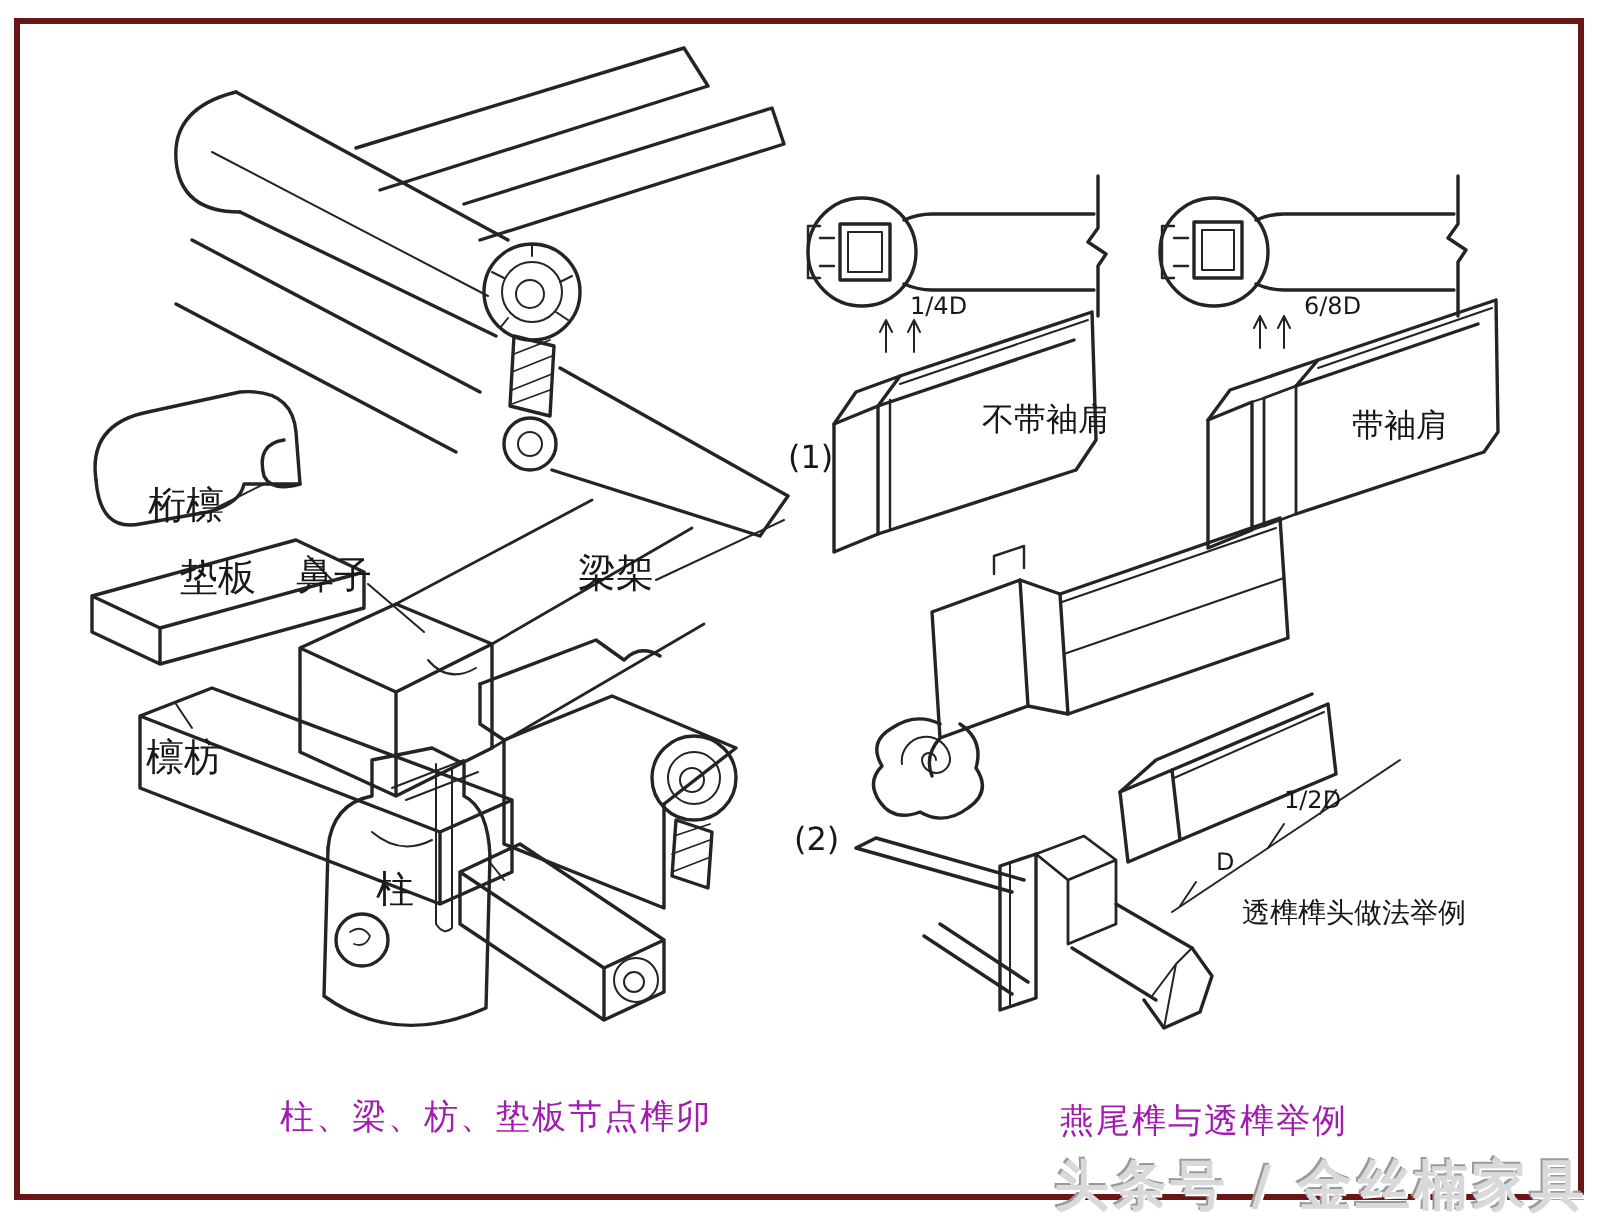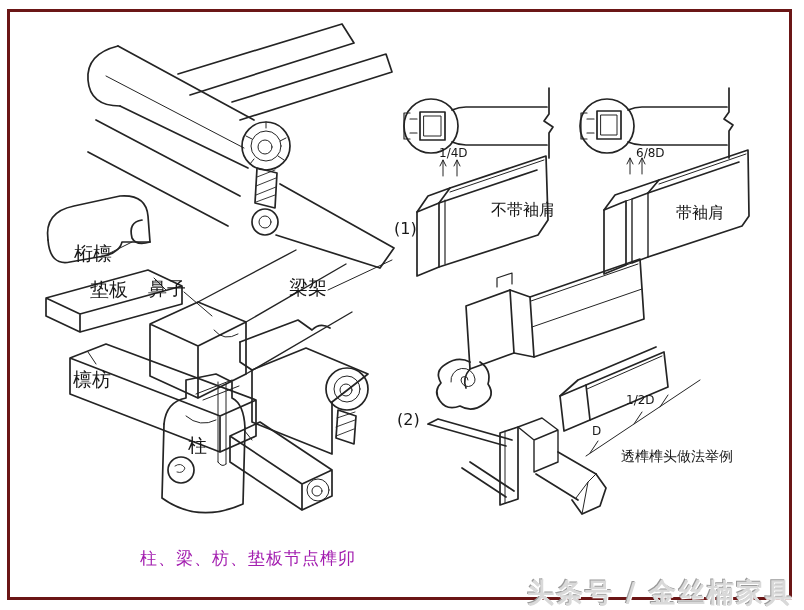--- a/index.html
+++ b/index.html
@@ -2,21 +2,21 @@
 <html><head>
 <meta charset="utf-8">
 <style>
   html,body{margin:0;padding:0;background:#ffffff;}
   .canvas{position:relative;width:804px;height:610px;background:#ffffff;overflow:hidden;
           font-family:"DejaVu Sans","Liberation Sans",sans-serif;color:#141414;}
   .frame{position:absolute;left:7px;top:9px;width:779px;height:585px;border:3px solid #6b1616;z-index:1;}
   svg.art{position:absolute;left:0;top:0;z-index:2;}
   .lbl{position:absolute;z-index:3;font-size:19px;line-height:1.1;white-space:nowrap;color:#181818;}
   .lbl.small{font-size:16px;}
-  .lbl.dim{font-size:12px;font-family:"DejaVu Sans","Liberation Sans",sans-serif;}
+  .lbl.dim{font-size:12px;font-family:"DejaVu Sans","Liberation Sans",sans-serif;margin-left:16px;}
   .caption{position:absolute;z-index:3;font-size:17px;letter-spacing:1px;white-space:nowrap;color:#a21caf;}
   .note{position:absolute;z-index:3;font-size:14px;white-space:nowrap;color:#181818;}
   .watermark{position:absolute;right:10px;top:575px;z-index:6;font-size:27px;font-weight:bold;
              letter-spacing:2px;color:#d9d9d9;
              text-shadow:1px 1px 0 #ffffff,-1px -1px 0 #9a9a9a;}
 </style>
 </head>
 <body>
 
 <div class="canvas">
@@ -161,16 +161,17 @@
 
   <span class="lbl dim" style="left:439px;top:147px">1/4D</span>
   <span class="lbl dim" style="left:636px;top:147px">6/8D</span>
   <span class="lbl small" style="left:394px;top:220px">(1)</span>
   <span class="lbl small" style="left:491px;top:201px">不带袖肩</span>
   <span class="lbl small" style="left:676px;top:204px">带袖肩</span>
   <span class="lbl small" style="left:397px;top:411px">(2)</span>
   <span class="lbl dim" style="left:626px;top:394px">1/2D</span>
   <span class="lbl dim" style="left:592px;top:425px">D</span>
   <div class="note" style="left:621px;top:448px">透榫榫头做法举例</div>
+  <div class="caption" style="left:530px;top:549px">燕尾榫与透榫举例</div>
 
   <div class="watermark">头条号 / 金丝楠家具</div>
 
 </div>
 
 </body></html>

